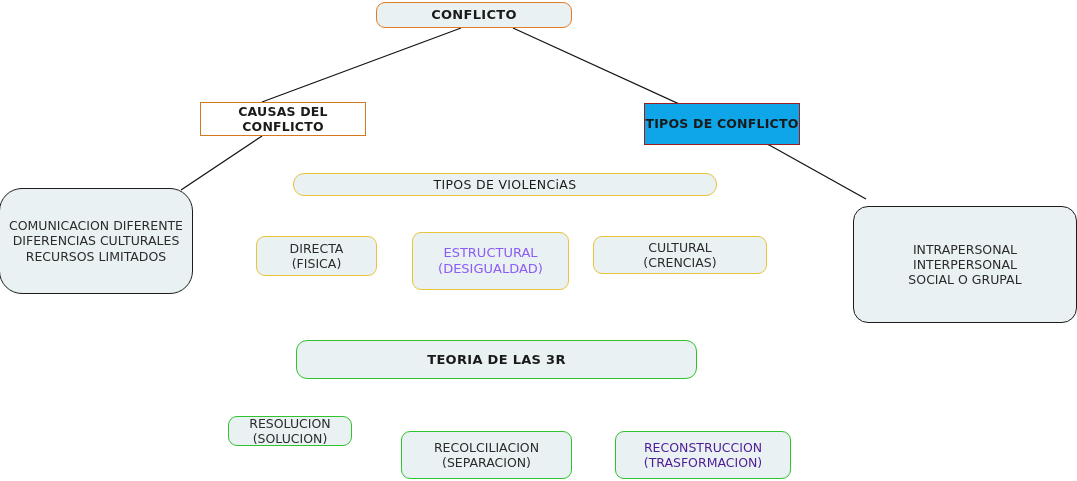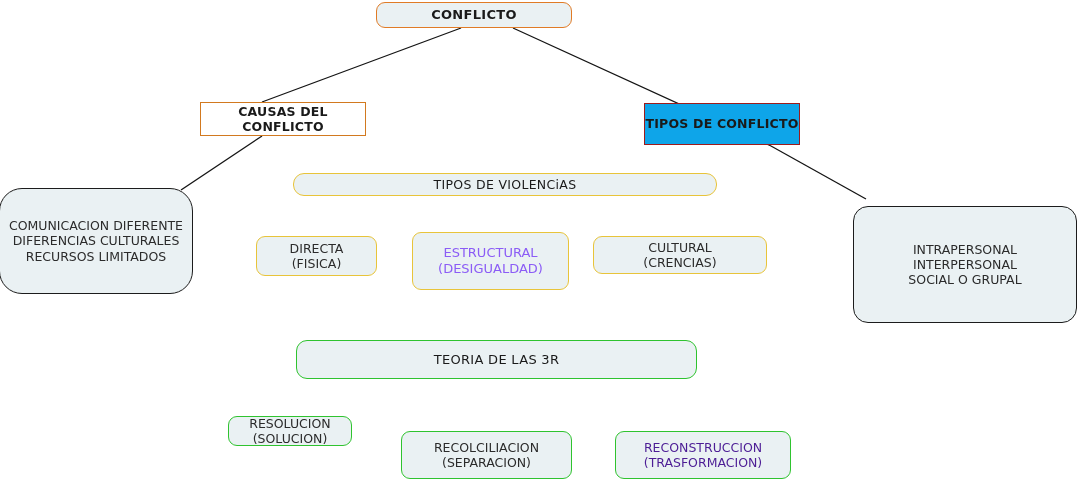--- a/index.html
+++ b/index.html
@@ -117,21 +117,21 @@
   .n-cultural {
     left: 593px; top: 236px; width: 174px; height: 38px;
     border: 1.4px solid #e8c43a; border-radius: 9px;
     font-size: 12.5px; color: #2b2b2b;
   }
 
   
   .n-teoria {
     left: 296px; top: 340px; width: 401px; height: 39px;
     border: 1.6px solid #2fc32f; border-radius: 11px;
-    font-weight: normal; font-size: 13px; letter-spacing: .3px;
+    font-weight: bold; font-size: 13px; letter-spacing: .3px;
   }
 
   
   .n-resolucion {
     left: 228px; top: 416px; width: 124px; height: 30px;
     border: 1.4px solid #2fc32f; border-radius: 9px;
     font-size: 12.5px; color: #2b2b2b;
   }
   .n-reconciliacion {
     left: 401px; top: 431px; width: 171px; height: 48px;

